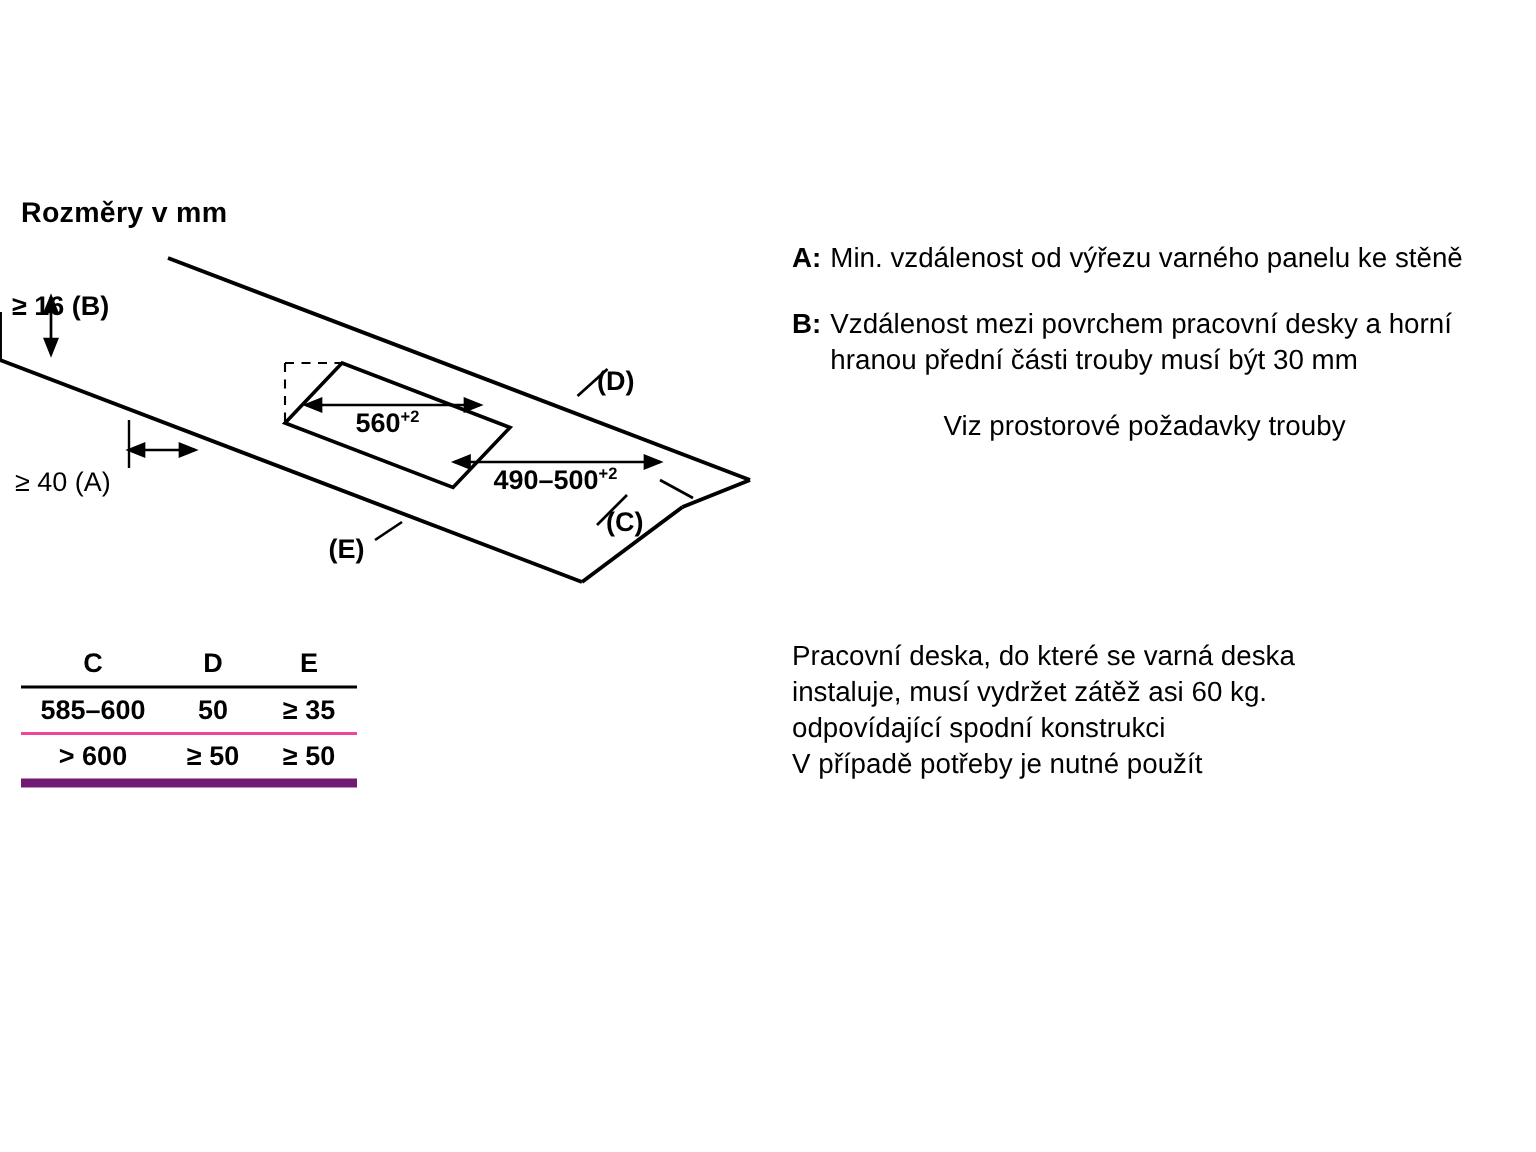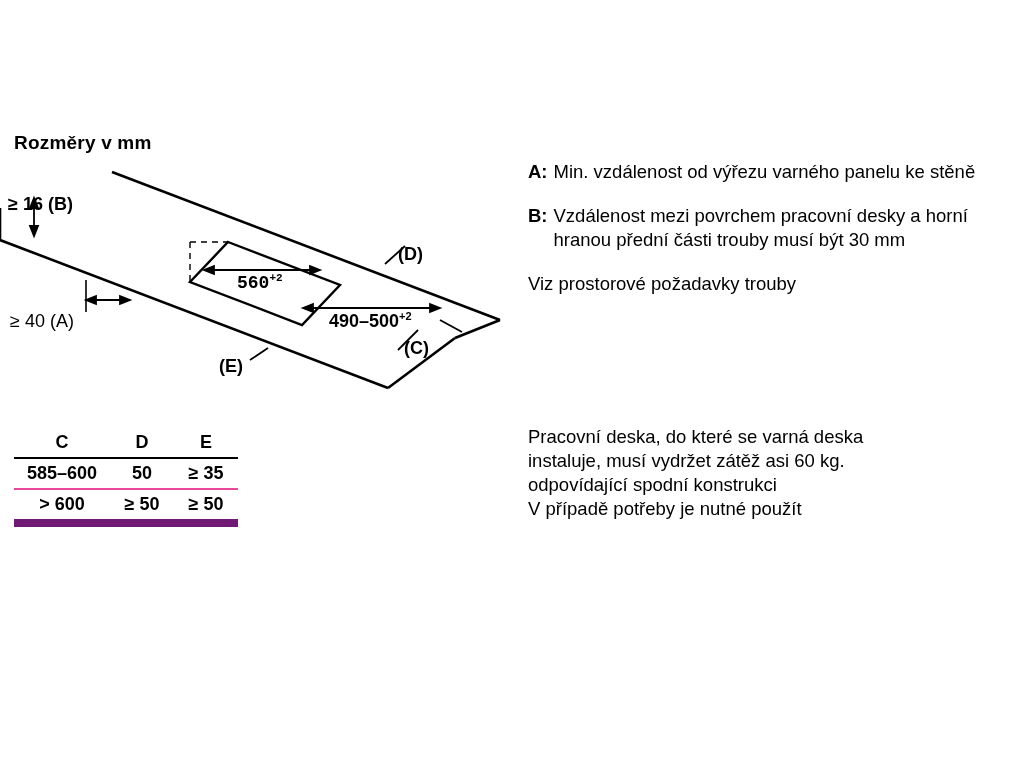--- a/index.html
+++ b/index.html
@@ -48,21 +48,21 @@
     font-size: 17px;
     white-space: nowrap;
   }
   .sup {
     font-size: 11px;
     vertical-align: super;
   }
 
   .lbl-b    { left: 8px;   top: 194px; font-size: 18px; font-weight: bold; }
   .lbl-a    { left: 10px;  top: 311px; font-size: 18px; }
-  .lbl-560  { left: 237px; top: 272px; font-weight: bold; font-size: 18px; font-family: Liberation Mono, monospace; }
+  .lbl-560  { left: 237px; top: 272px; font-weight: bold; font-size: 18px; }
   .lbl-490  { left: 329px; top: 310px; font-weight: bold; font-size: 18px; }
   .lbl-d    { left: 398px; top: 244px; font-weight: bold; font-size: 18px; }
   .lbl-c    { left: 404px; top: 338px; font-weight: bold; font-size: 18px; }
   .lbl-e    { left: 219px; top: 356px; font-weight: bold; font-size: 18px; }
 
   
   #dim-table {
     position: absolute;
     left: 14px;
     top: 428px;
@@ -76,21 +76,21 @@
     height: 27px;
     box-sizing: border-box;
   }
   #dim-table th {
     border-bottom: 2px solid #000;
   }
   #dim-table tr.row-mid td {
     border-bottom: 2px solid #ec4899;
   }
   #dim-table tr.row-last td {
-    border-bottom: 8px solid #701a75;
+    border-bottom: 6px solid #701a75;
   }
   #dim-table .col-c { min-width: 96px; }
   #dim-table .col-d { min-width: 64px; }
   #dim-table .col-e { min-width: 64px; }
 
   
   .notes {
     position: absolute;
     left: 528px;
     top: 160px;
@@ -108,20 +108,21 @@
     margin-right: 6px;
   }
   .note .txt {
     flex: 1 1 auto;
   }
   .note-plain {
     font-size: 18.5px;
     line-height: 1.30;
     margin-bottom: 22px;
     margin-top: 8px;
+    text-align: center;
   }
   .block-bottom {
     position: absolute;
     left: 528px;
     top: 425px;
     width: 470px;
     font-size: 18.5px;
     line-height: 1.30;
   }
   .block-bottom p { margin: 0; }

